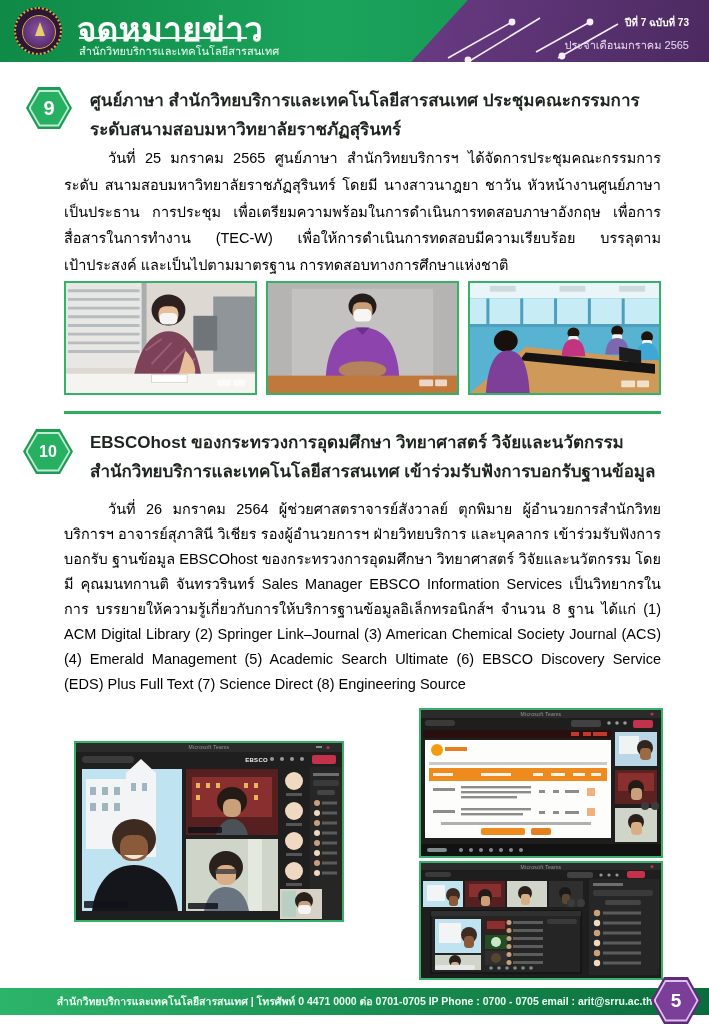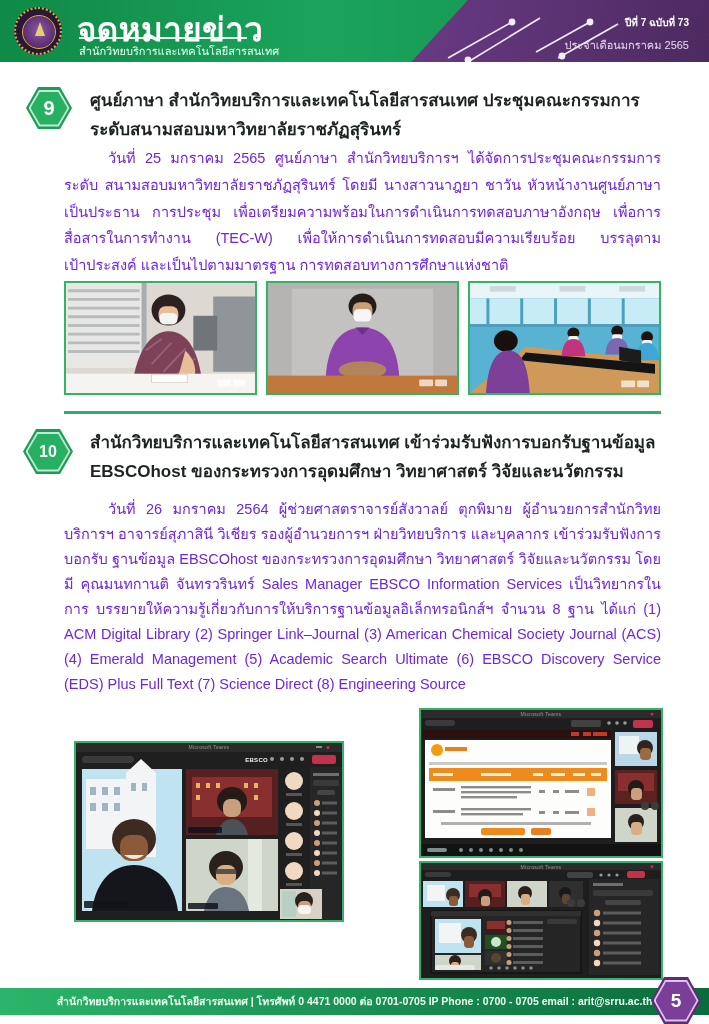--- a/index.html
+++ b/index.html
@@ -35,21 +35,21 @@
   .hex.green .hex-l3{background:#27b061;}
   .hex.purple .hex-l1{background:#5f2a78;}
   .hex.purple .hex-l2{background:#dcc3ea;}
   .hex.purple .hex-l3{background:#7c3f99;}
   .hex-num{position:absolute;inset:0;display:flex;align-items:center;justify-content:center;
            color:#fff;font-weight:bold;}
 
   
   .sec-title{position:absolute;left:90px;width:575px;color:#1d241f;font-weight:bold;
              font-size:17px;line-height:29px;}
-  .sec-body{position:absolute;left:64px;width:597px;color:#6d28d9;font-size:14.5px;
+  .sec-body{position:absolute;left:64px;width:597px;color:#000000;font-size:14.5px;
             text-align:justify;text-indent:44px;}
   .body9{top:145px;line-height:26.8px;}
   .body10{top:497px;line-height:25px;}
 
   .photos{position:absolute;left:64px;top:281px;width:597px;height:114px;display:flex;gap:9px;}
   .photo{flex:1;border:2px solid #35b169;background:#e8e6e2;position:relative;overflow:hidden;}
   .photo svg{display:block;width:100%;height:100%;}
 
   .divider{position:absolute;left:64px;top:411px;width:597px;height:3px;background:#2fae63;}
 
@@ -211,22 +211,22 @@
 
 <div class="divider"></div>
 
 <div class="hex green" style="left:23px;top:429px;width:50px;height:45px;">
   <div class="hex-l1"></div>
     <div class="hex-l2"></div>
     <div class="hex-l3"></div>
   <div class="hex-num" style="font-size:16px;">10</div>
 </div>
 <div class="sec-title" style="top:428px;">
+  <div>EBSCOhost ของกระทรวงการอุดมศึกษา วิทยาศาสตร์ วิจัยและนวัตกรรม</div>
   <div>สำนักวิทยบริการและเทคโนโลยีสารสนเทศ เข้าร่วมรับฟังการบอกรับฐานข้อมูล</div>
-  <div>EBSCOhost ของกระทรวงการอุดมศึกษา วิทยาศาสตร์ วิจัยและนวัตกรรม</div>
 </div>
 <div class="sec-body body10">วันที่ 26 มกราคม 2564  ผู้ช่วยศาสตราจารย์สังวาลย์ ตุกพิมาย ผู้อำนวยการสำนักวิทยบริการฯ อาจารย์สุภาสินี วิเชียร รองผู้อำนวยการฯ ฝ่ายวิทยบริการ และบุคลากร เข้าร่วมรับฟังการบอกรับ ฐานข้อมูล EBSCOhost ของกระทรวงการอุดมศึกษา วิทยาศาสตร์ วิจัยและนวัตกรรม โดยมี คุณมนทกานติ จันทรวรินทร์ Sales Manager EBSCO Information Services เป็นวิทยากรในการ บรรยายให้ความรู้เกี่ยวกับการให้บริการฐานข้อมูลอิเล็กทรอนิกส์ฯ จำนวน 8 ฐาน ได้แก่ (1) ACM Digital Library (2) Springer Link–Journal (3) American Chemical Society Journal (ACS) (4) Emerald Management (5) Academic Search Ultimate (6) EBSCO Discovery Service (EDS) Plus Full Text (7) Science Direct (8) Engineering Source</div>
 
 <div class="shot shot1">
   <svg viewBox="0 0 266 177" preserveAspectRatio="none">
     <rect width="266" height="177" fill="#1f1f1f"></rect>
     <rect width="266" height="9" fill="#2b2b2b"></rect>
     <circle cx="252" cy="4.5" r="1.5" fill="#c4314b"></circle>
       <rect x="240" y="3" width="6" height="2" fill="#8a8a8a"></rect>
     <rect x="6" y="13" width="52" height="7" rx="3.5" fill="#3a3a3a"></rect>

